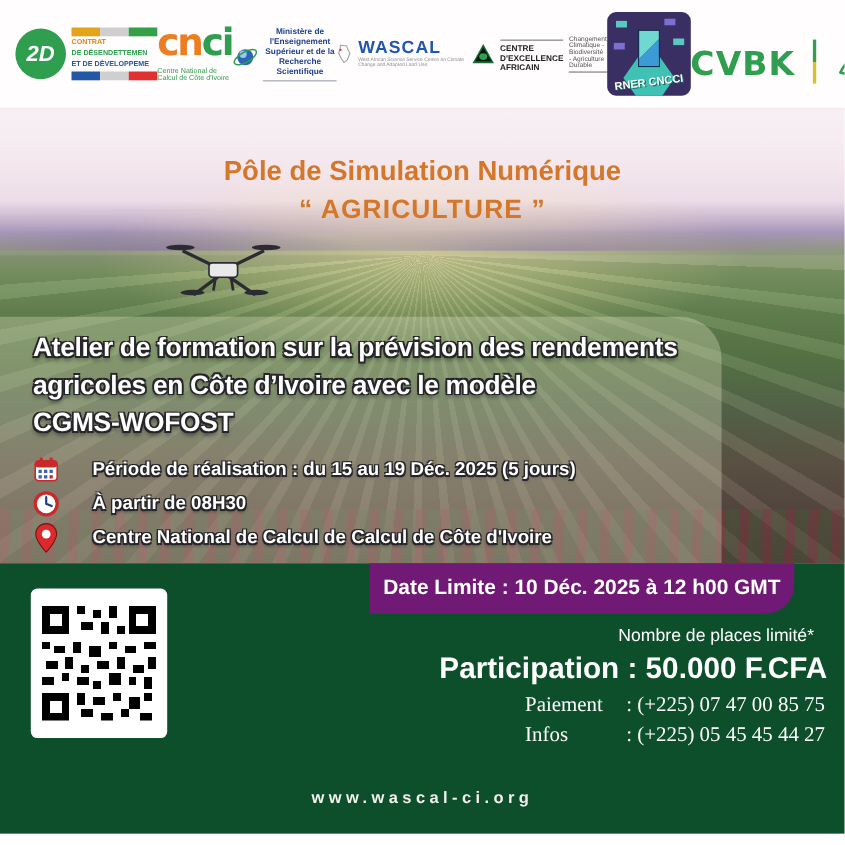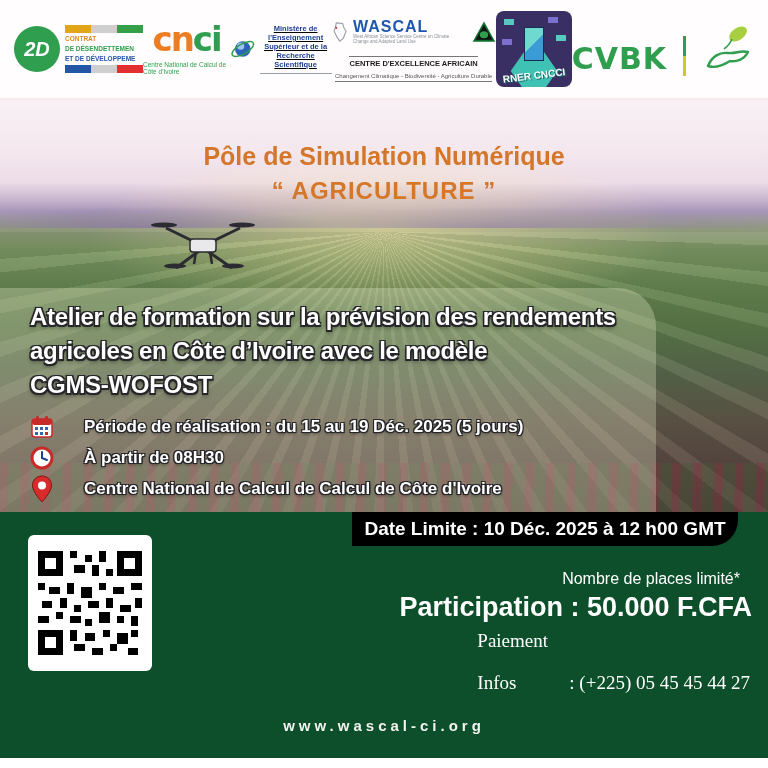--- a/index.html
+++ b/index.html
@@ -26,25 +26,25 @@
   .seg-or{background:#e2a419;} .seg-gy{background:#cfcfcf;} .seg-gr{background:#36a048;}
   .seg-bl{background:#2356a5;} .seg-rd{background:#e23030;}
   .c2d-text{font-size:6.5px;font-weight:bold;line-height:8px;text-transform:uppercase;}
   .c2d-l1{color:#e08a1e;} .c2d-l2{color:#2f9e4e;} .c2d-l3{color:#2356a5;}
   
   .cnci{display:flex;flex-direction:column;align-items:center;}
   .cnci-mark{font-size:34px;font-weight:bold;letter-spacing:-2px;line-height:30px;font-family:"DejaVu Sans",sans-serif;}
   .cnci-mark .o{color:#ed7d23;} .cnci-mark .g{color:#2f9e4e;}
   .cnci-caption{font-size:6.5px;color:#2f9e4e;margin-top:2px;}
   
-  .ministry{display:flex;align-items:center;gap:4px;text-decoration:underline;}
+  .ministry{display:flex;align-items:flex-end;gap:4px;}
   .ministry-text{font-size:7.5px;font-weight:bold;color:#1d3f8f;text-align:center;line-height:9px;
     border-bottom:1px solid #9aa0a8;padding-bottom:4px;}
   
-  .wascal{display:flex;flex-direction:column;align-items:center;}
+  .wascal{display:flex;flex-direction:row;align-items:center;}
   .wascal-top{display:flex;align-items:center;gap:6px;}
   .wascal-name{font-size:16px;font-weight:bold;color:#1d57b0;letter-spacing:1px;line-height:14px;}
   .wascal-sub{font-size:4.5px;color:#8a8f96;line-height:5px;}
   .wascal-caption1{font-size:7.5px;font-weight:bold;color:#1c1c1c;margin-top:3px;
     border-top:1px solid #777;padding-top:2px;}
   .wascal-caption2{font-size:6px;color:#555;border-bottom:1px solid #777;padding-bottom:2px;}
   
   .rner{width:76px;height:76px;border-radius:8px;background:#3a2f63;position:relative;overflow:hidden;flex:none;}
   .rner-platform{position:absolute;left:18px;top:40px;width:40px;height:40px;background:#3fc1b4;
     transform:rotate(45deg) skew(10deg,10deg);}
@@ -93,32 +93,32 @@
       1.5px 1.5px 0 #26262a, 0 3px 4px rgba(0,0,0,.55);}
   .details{margin-top:12px;display:flex;flex-direction:column;gap:5px;}
   .detail-row{display:flex;align-items:center;gap:30px;}
   .detail-icon{width:24px;height:26px;flex:none;display:flex;align-items:center;justify-content:center;}
   .detail-text{color:#fff;font-weight:bold;font-size:17px;
     text-shadow:-1.2px -1.2px 0 #26262a, 1.2px -1.2px 0 #26262a, -1.2px 1.2px 0 #26262a,
       1.2px 1.2px 0 #26262a, 0 2px 3px rgba(0,0,0,.5);}
 
   
   .green-section{position:absolute;left:0;top:512px;width:768px;height:246px;background:#0d4f2b;color:#fff;}
-  .deadline-banner{position:absolute;left:352px;top:0;width:386px;height:34px;background:#000000;
+  .deadline-banner{position:absolute;left:336px;top:0;width:386px;height:46px;background:#701a75;
     border-radius:0 0 26px 0;display:flex;align-items:center;justify-content:center;
     font-weight:bold;font-size:19px;color:#fff;}
   .qr-box{position:absolute;left:28px;top:23px;width:124px;height:136px;background:#fff;border-radius:6px;
     display:flex;align-items:center;justify-content:center;}
   .quote{position:absolute;left:165px;top:84px;width:230px;font-size:16.5px;line-height:23px;color:#eef4ec;}
   .quote .rule-top{width:95px;height:1px;background:#cfe0cf;margin:0 0 8px 8px;}
   .quote .rule-bottom{width:95px;height:1px;background:#cfe0cf;margin:6px 0 0 122px;}
   .places-note{position:absolute;right:28px;top:58px;font-size:16px;}
   .participation{position:absolute;right:16px;top:80px;font-size:27px;font-weight:bold;text-align:right;}
   .payment{position:absolute;right:18px;top:118px;font-family:"Liberation Serif", serif;font-size:19px;
-    display:flex;flex-direction:column;gap:20px;margin-left:36px;}
+    display:flex;flex-direction:column;gap:6px;margin-left:36px;}
   .pay-row{display:flex;}
   .pay-label{width:92px;}
   .website{position:absolute;left:0;top:205px;width:100%;text-align:center;
     font-size:15px;font-weight:bold;letter-spacing:4px;color:#f2f2ee;}
   .bottom-strip{position:absolute;left:0;top:758px;width:768px;height:10px;background:#ffffff;}
 </style>
 </head>
 <body>
 
 <div class="poster">
@@ -333,20 +333,21 @@
     </div>
 
 
     <div class="places-note">Nombre de places limité*</div>
 
     <div class="participation">Participation : 50.000 F.CFA</div>
 
     <div class="payment">
       <div class="pay-row">
         <span class="pay-label">Paiement</span>
+        <span>: (+225) 07 47 00 85 75</span>
       </div>
       <div class="pay-row">
         <span class="pay-label">Infos</span>
         <span>: (+225) 05 45 45 44 27</span>
       </div>
     </div>
 
     <div class="website">www.wascal-ci.org</div>
   </div>
 

